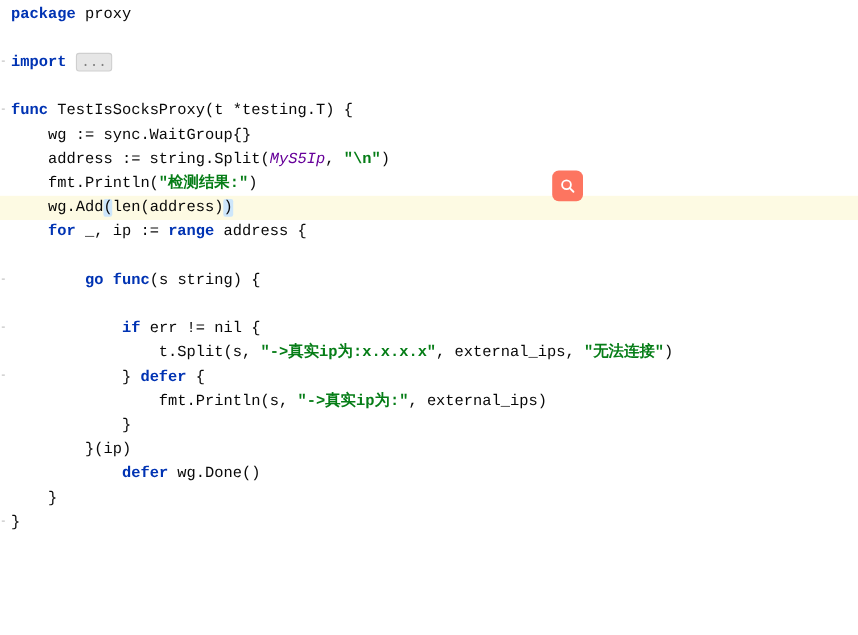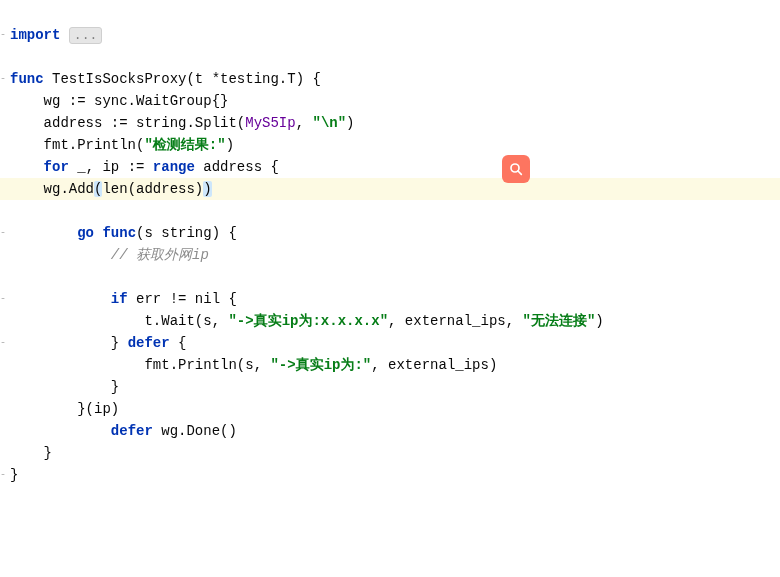--- a/index.html
+++ b/index.html
@@ -34,21 +34,21 @@
     border-radius: 3px;
     padding: 0 4px;
     font-size: 13px;
     line-height: 15px;
     vertical-align: middle;
     cursor: pointer;
   }
   .kw { color: #0033b3; font-weight: bold; }
   .str { color: #067d17; font-weight: bold; }
   .comment { color: #8c8c8c; font-style: italic; }
-  .param-italic { color: #660099; }
+  .param-italic { color: #660099; font-style: italic; }
   .paren-hl {
     background: #cde6fb;
     border-radius: 2px;
   }
   .gutter-mark {
     position: absolute;
     left: 0;
     top: 0;
     width: 6px;
     height: 22px;
@@ -72,51 +72,51 @@
     justify-content: center;
     cursor: pointer;
   }
   .search-btn svg { width: 16px; height: 16px; }
 </style>
 </head>
 <body>
 
 <div class="editor">
 
+  <div class="line"><span class="kw">package</span><span> proxy</span></div>
 
   <div class="line">&nbsp;</div>
 
   <div class="line"><span class="gutter-mark">-</span><span class="kw">import</span><span> </span><span class="fold">...</span></div>
 
   <div class="line">&nbsp;</div>
 
   <div class="line"><span class="gutter-mark">-</span><span class="kw">func</span><span> TestIsSocksProxy(t *testing.T) {</span></div>
 
   <div class="line"><span>    wg := sync.WaitGroup{}</span></div>
 
   <div class="line"><span>    address := string.Split(</span><span class="param-italic">MyS5Ip</span><span>, </span><span class="str">"\n"</span><span>)</span></div>
 
   <div class="line"><span>    fmt.Println(</span><span class="str">"检测结果:"</span><span>)</span></div>
 
+  <div class="line highlighted-line"><span>    wg.Add</span><span class="paren-hl">(</span><span>len(address)</span><span class="paren-hl">)</span></div>
+
   <div class="line"><span>    </span><span class="kw">for</span><span> _, ip := </span><span class="kw">range</span><span> address {</span></div>
-
-  <div class="line highlighted-line"><span>    wg.Add</span><span class="paren-hl">(</span><span>len(address)</span><span class="paren-hl">)</span></div>
 
   <div class="line">&nbsp;</div>
 
   <div class="line"><span class="gutter-mark">-</span><span>        </span><span class="kw">go</span><span> </span><span class="kw">func</span><span>(s string) {</span></div>
 
-  <div class="line"><span>            </span><span class="comment">// 获取外网ip</span></div>
 
 
   <div class="line">&nbsp;</div>
 
   <div class="line"><span class="gutter-mark">-</span><span>            </span><span class="kw">if</span><span> err != nil {</span></div>
 
-  <div class="line"><span>                t.Wait(s, </span><span class="str">"-&gt;真实ip为:x.x.x.x"</span><span>, external_ips, </span><span class="str">"无法连接"</span><span>)</span></div>
+  <div class="line"><span>                t.Split(s, </span><span class="str">"-&gt;真实ip为:x.x.x.x"</span><span>, external_ips, </span><span class="str">"无法连接"</span><span>)</span></div>
 
   <div class="line"><span class="gutter-mark">-</span><span>            } </span><span class="kw">defer</span><span> {</span></div>
 
   <div class="line"><span>                fmt.Println(s, </span><span class="str">"-&gt;真实ip为:"</span><span>, external_ips)</span></div>
 
   <div class="line"><span>            }</span></div>
 
   <div class="line"><span>        }(ip)</span></div>
 
   <div class="line"><span>            </span><span class="kw">defer</span><span> wg.Done()</span></div>

